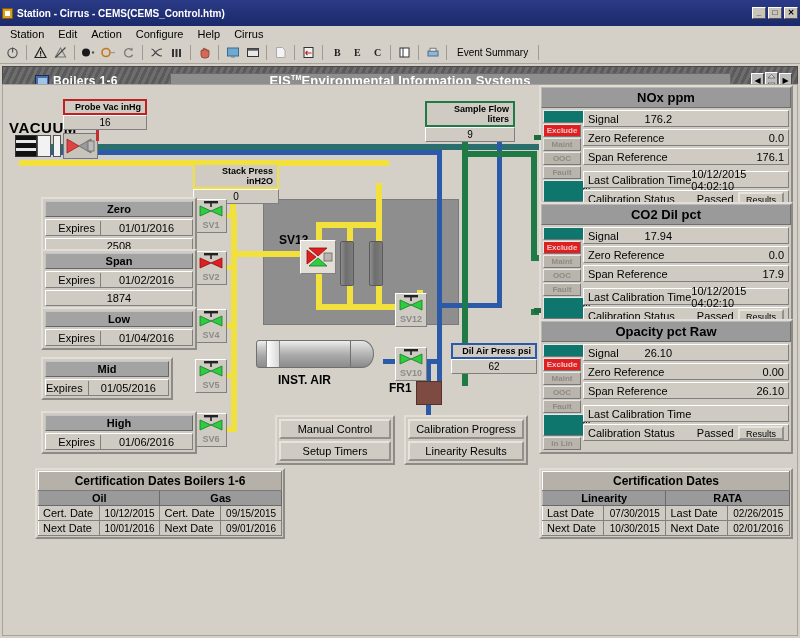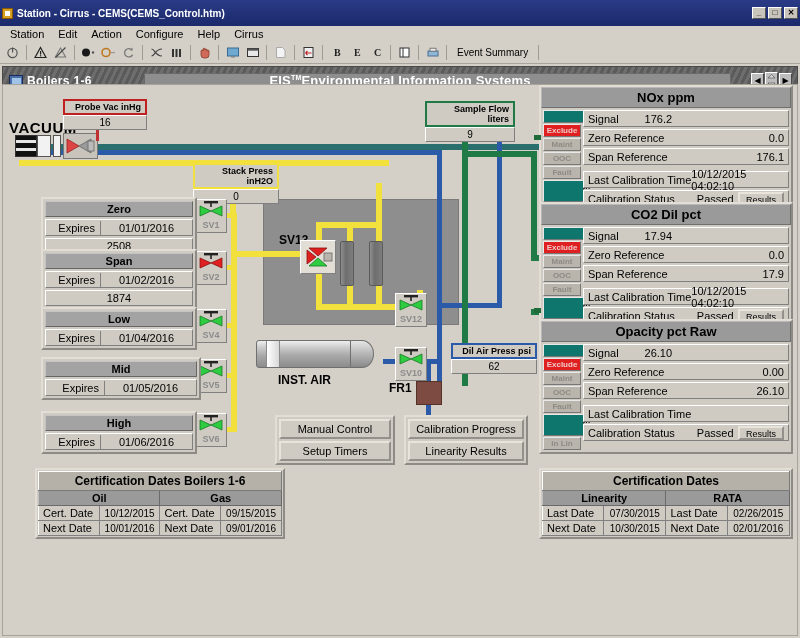--- a/index.html
+++ b/index.html
@@ -56,20 +56,21 @@
   .tlabel { font-size:10px; padding:0 6px; color:#000; }
 
   
   .banner {
     height:29px; margin:2px 2px 0 2px;
     background:
       repeating-linear-gradient(115deg,#6e6e6e 0 3px,#5a5a5a 3px 6px);
     border:1px solid #4a4a4a;
     display:flex; align-items:center; position:relative;
     color:#fff;
+    padding-left:26px;
   }
   .banner .b-icon{
     width:14px;height:12px;background:#4a6fa8;border:1px solid #1b2a5b;
     margin:0 4px 0 6px; position:relative;
   }
   .banner .b-icon:after{content:"";position:absolute;left:2px;top:2px;width:9px;height:6px;background:#9fc4e8;}
   .banner .b-left{font-size:12px;font-weight:bold;letter-spacing:.3px;}
   .banner .b-plate{
     flex:1 1 auto; height:16px; margin:0 20px 0 52px;
     background:#8e8e8e; border:1px solid #6a6a6a;
@@ -596,21 +597,21 @@
     </div>
 
     <div class="gas-wrap" style="left:38px; top:222px; width:156px;">
       <div class="gas-hdr">Low</div>
       <div class="gas-exp">
         <div class="e-lbl">Expires</div>
         <div class="e-val">01/04/2016</div>
       </div>
     </div>
 
-    <div class="gas-wrap" style="left:38px; top:272px; width:160px;">
+    <div class="gas-wrap" style="left:38px; top:272px; width:132px;">
       <div class="gas-hdr">Mid</div>
       <div class="gas-exp">
         <div class="e-lbl">Expires</div>
         <div class="e-val">01/05/2016</div>
       </div>
     </div>
 
     <div class="gas-wrap" style="left:38px; top:326px; width:156px;">
       <div class="gas-hdr">High</div>
       <div class="gas-exp">

